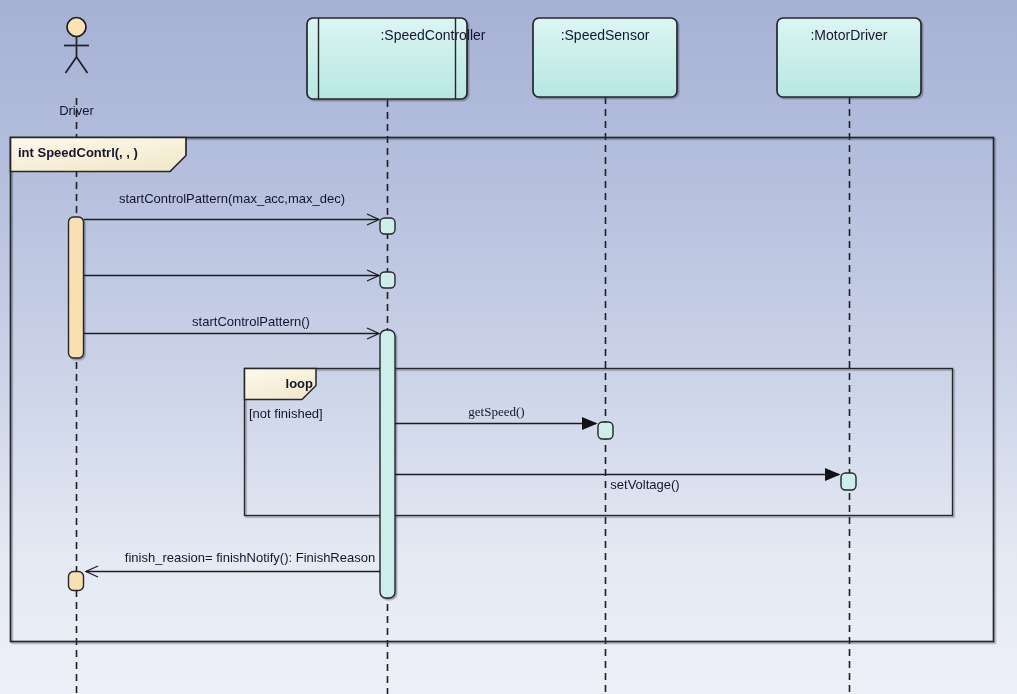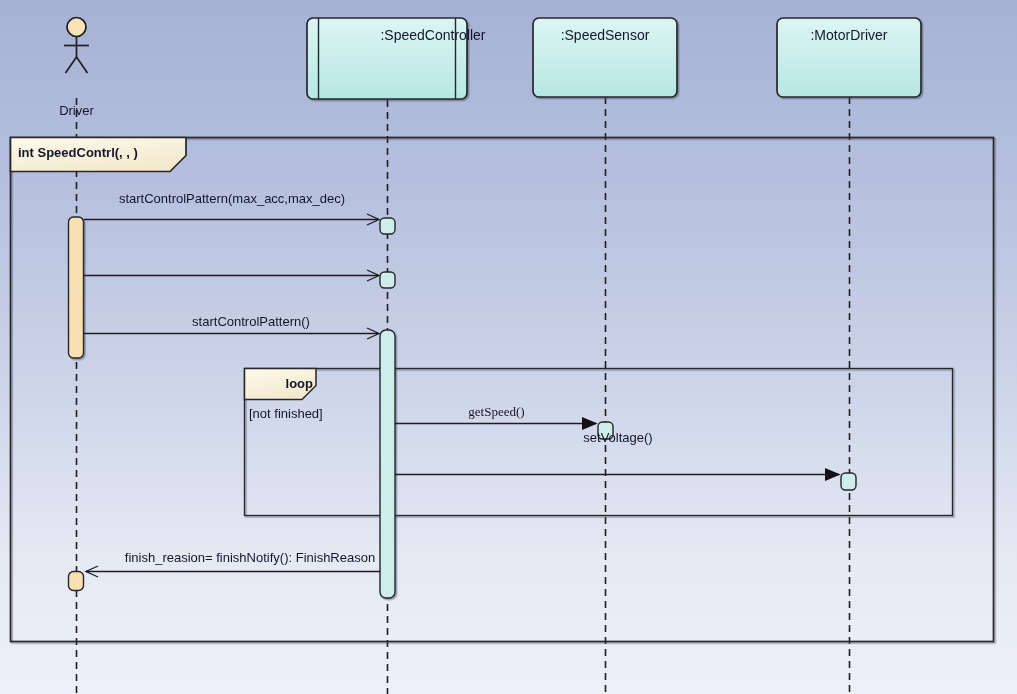--- a/index.html
+++ b/index.html
@@ -115,16 +115,16 @@
   <div class="lbl box-lbl" style="left:307px;top:28px;width:172px;padding-left:40px;">:SpeedController</div>
   <div class="lbl box-lbl" style="left:533px;top:28px;width:144px;">:SpeedSensor</div>
   <div class="lbl box-lbl" style="left:777px;top:28px;width:144px;">:MotorDriver</div>
 
   <div class="lbl bold left" style="left:253px;top:376px;width:60px;text-align:right;">loop</div>
   <div class="lbl left" style="left:249px;top:406px;width:130px;">[not finished]</div>
 
   <div class="lbl msg-lbl" style="left:84px;top:191px;width:296px;">startControlPattern(max_acc,max_dec)</div>
   <div class="lbl msg-lbl" style="left:84px;top:314px;width:296px;margin-left:19px;">startControlPattern()</div>
   <div class="lbl msg-lbl" style="left:395px;top:404px;width:203px;font-family:Liberation Serif, serif;">getSpeed()</div>
-  <div class="lbl msg-lbl" style="left:395px;top:430px;width:446px;">setVoltage()</div>
+  <div class="lbl msg-lbl" style="left:395px;top:477px;width:446px;padding-left:27px;">setVoltage()</div>
   <div class="lbl msg-lbl" style="left:85px;top:550px;width:330px;">finish_reasion= finishNotify(): FinishReason</div>
 
 </div>
 
 </body></html>

